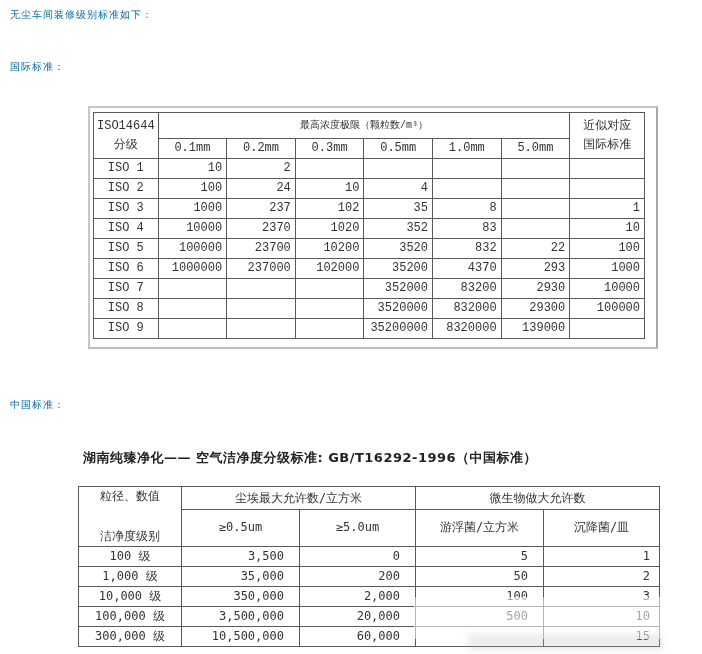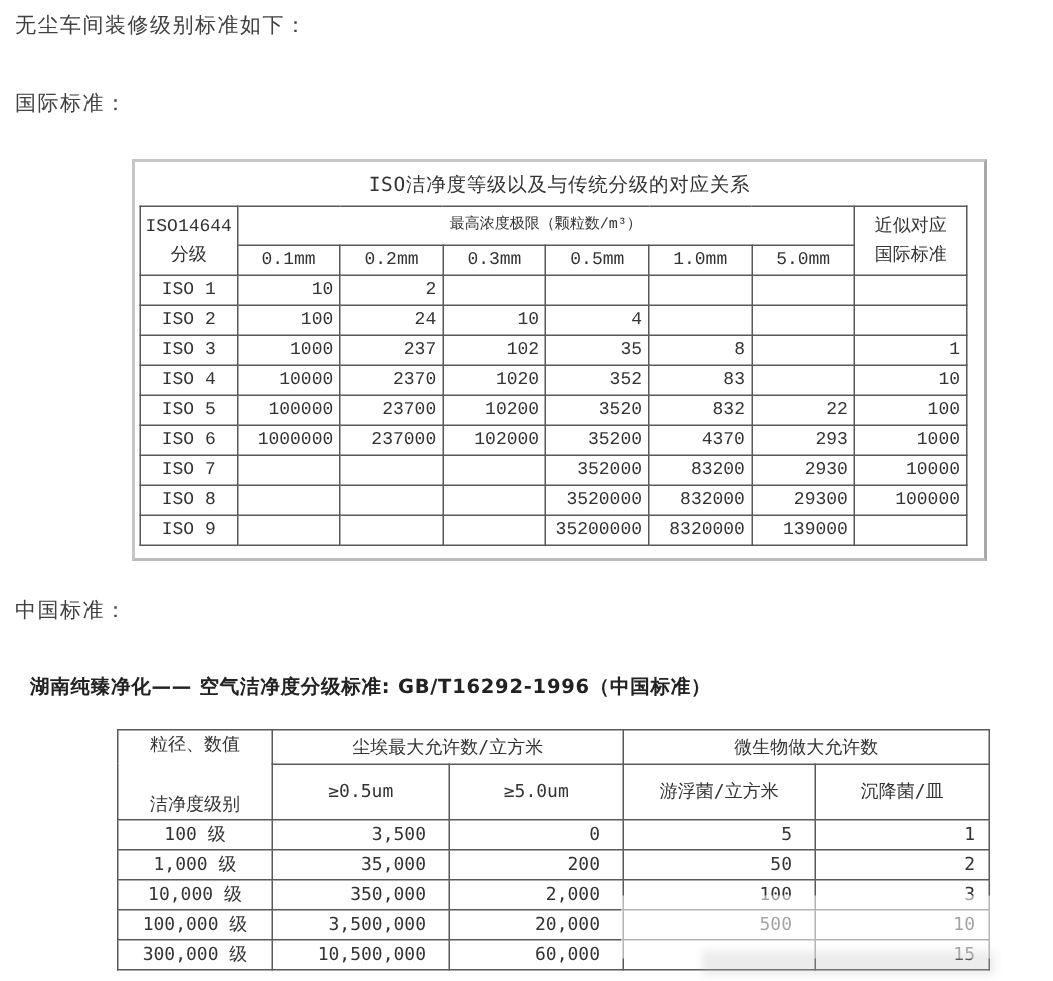--- a/index.html
+++ b/index.html
@@ -1,21 +1,21 @@
 <!DOCTYPE html>
 <html><head>
 <meta charset="utf-8">
 <style>
   html,body{margin:0;padding:0;}
   body{
     width:702px;height:654px;background:#ffffff;position:relative;
     font-family:"DejaVu Sans","Liberation Sans",sans-serif;
     color:#4d4d4d;overflow:hidden;
   }
-  .para{position:absolute;left:10px;font-size:14px;color:#404040;letter-spacing:1px;}
+  .para{position:absolute;left:10px;font-size:10px;color:#0369a1;letter-spacing:1px;}
   #intro-text{top:8px;}
   #intl-label{top:60px;}
   #cn-label{top:398px;text-align:center;}
 
   
   .iso-box{
     position:absolute;left:88px;top:106px;width:560px;
     border:2px solid #c6c6c6;border-right-color:#a8a8a8;border-bottom-color:#bcbcbc;
     background:#ffffff;padding:4px 3px 8px 3px;
   }
@@ -31,21 +31,21 @@
   .grid-table td{
     border:1px solid #595959;height:19px;line-height:19px;
     padding:0;white-space:nowrap;overflow:hidden;font-weight:normal;
   }
   .c{text-align:center;}
   .r{text-align:right;padding-right:4px !important;}
   .two-line{line-height:16px;}
 
   
   .cn-title{
-    position:absolute;left:20px;top:449px;width:580px;text-align:left;
+    position:absolute;left:20px;top:449px;width:580px;text-align:center;
     font-size:13px;font-weight:bold;color:#222;letter-spacing:0.5px;
   }
   #cn-table{
     position:absolute;left:78px;top:486px;width:581px;font-size:12px;color:#333;
     font-family:"DejaVu Sans Mono","Liberation Mono",monospace;
   }
   #cn-table td{
     border:1px solid #595959;padding:0;white-space:nowrap;overflow:hidden;font-weight:normal;
   }
   #cn-table .hdr1{height:20px;line-height:20px;}
@@ -67,21 +67,20 @@
     background:rgba(185,185,185,0.28);filter:blur(3px);pointer-events:none;
   }
 </style>
 </head>
 <body>
 
 <div class="para" id="intro-text">无尘车间装修级别标准如下：</div>
 <div class="para" id="intl-label">国际标准：</div>
 
 <div class="iso-box">
-  <div class="iso-title">ISO洁净度等级以及与传统分级的对应关系</div>
   <table class="grid-table" id="iso-table">
     <colgroup>
       <col style="width:64px">
         <col style="width:68px">
         <col style="width:68px">
         <col style="width:68px">
       <col style="width:68px">
         <col style="width:68px">
         <col style="width:68px">
         <col style="width:74px">

